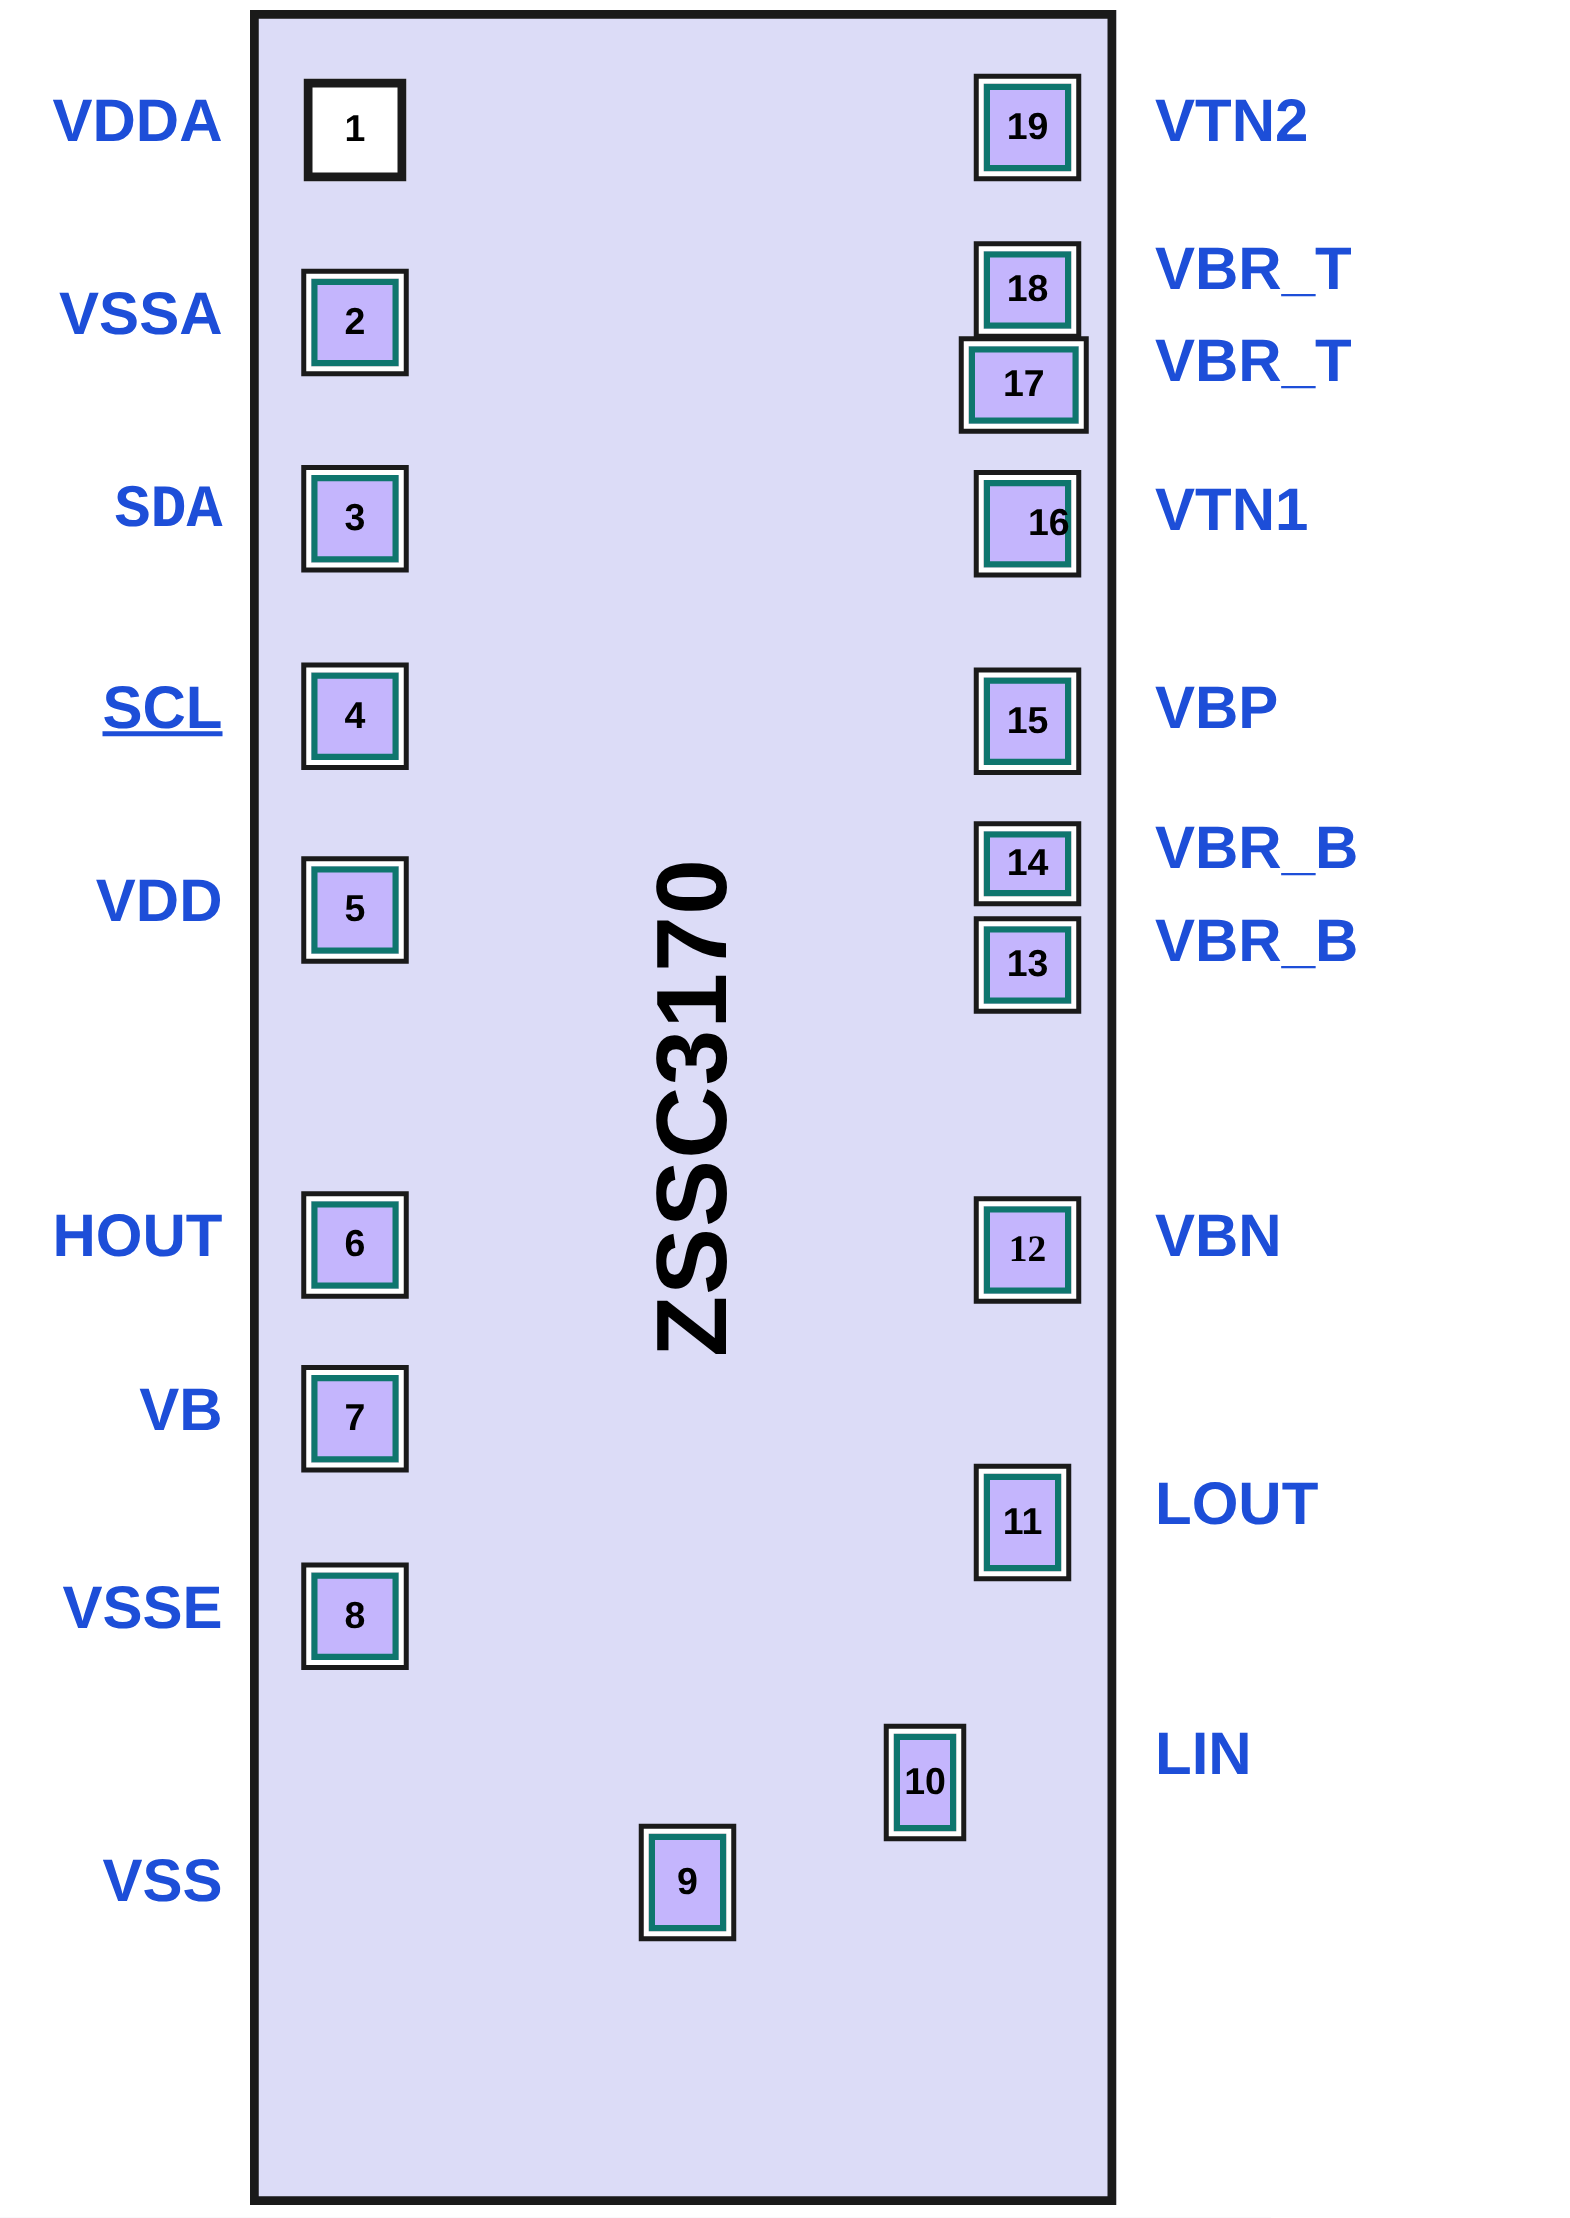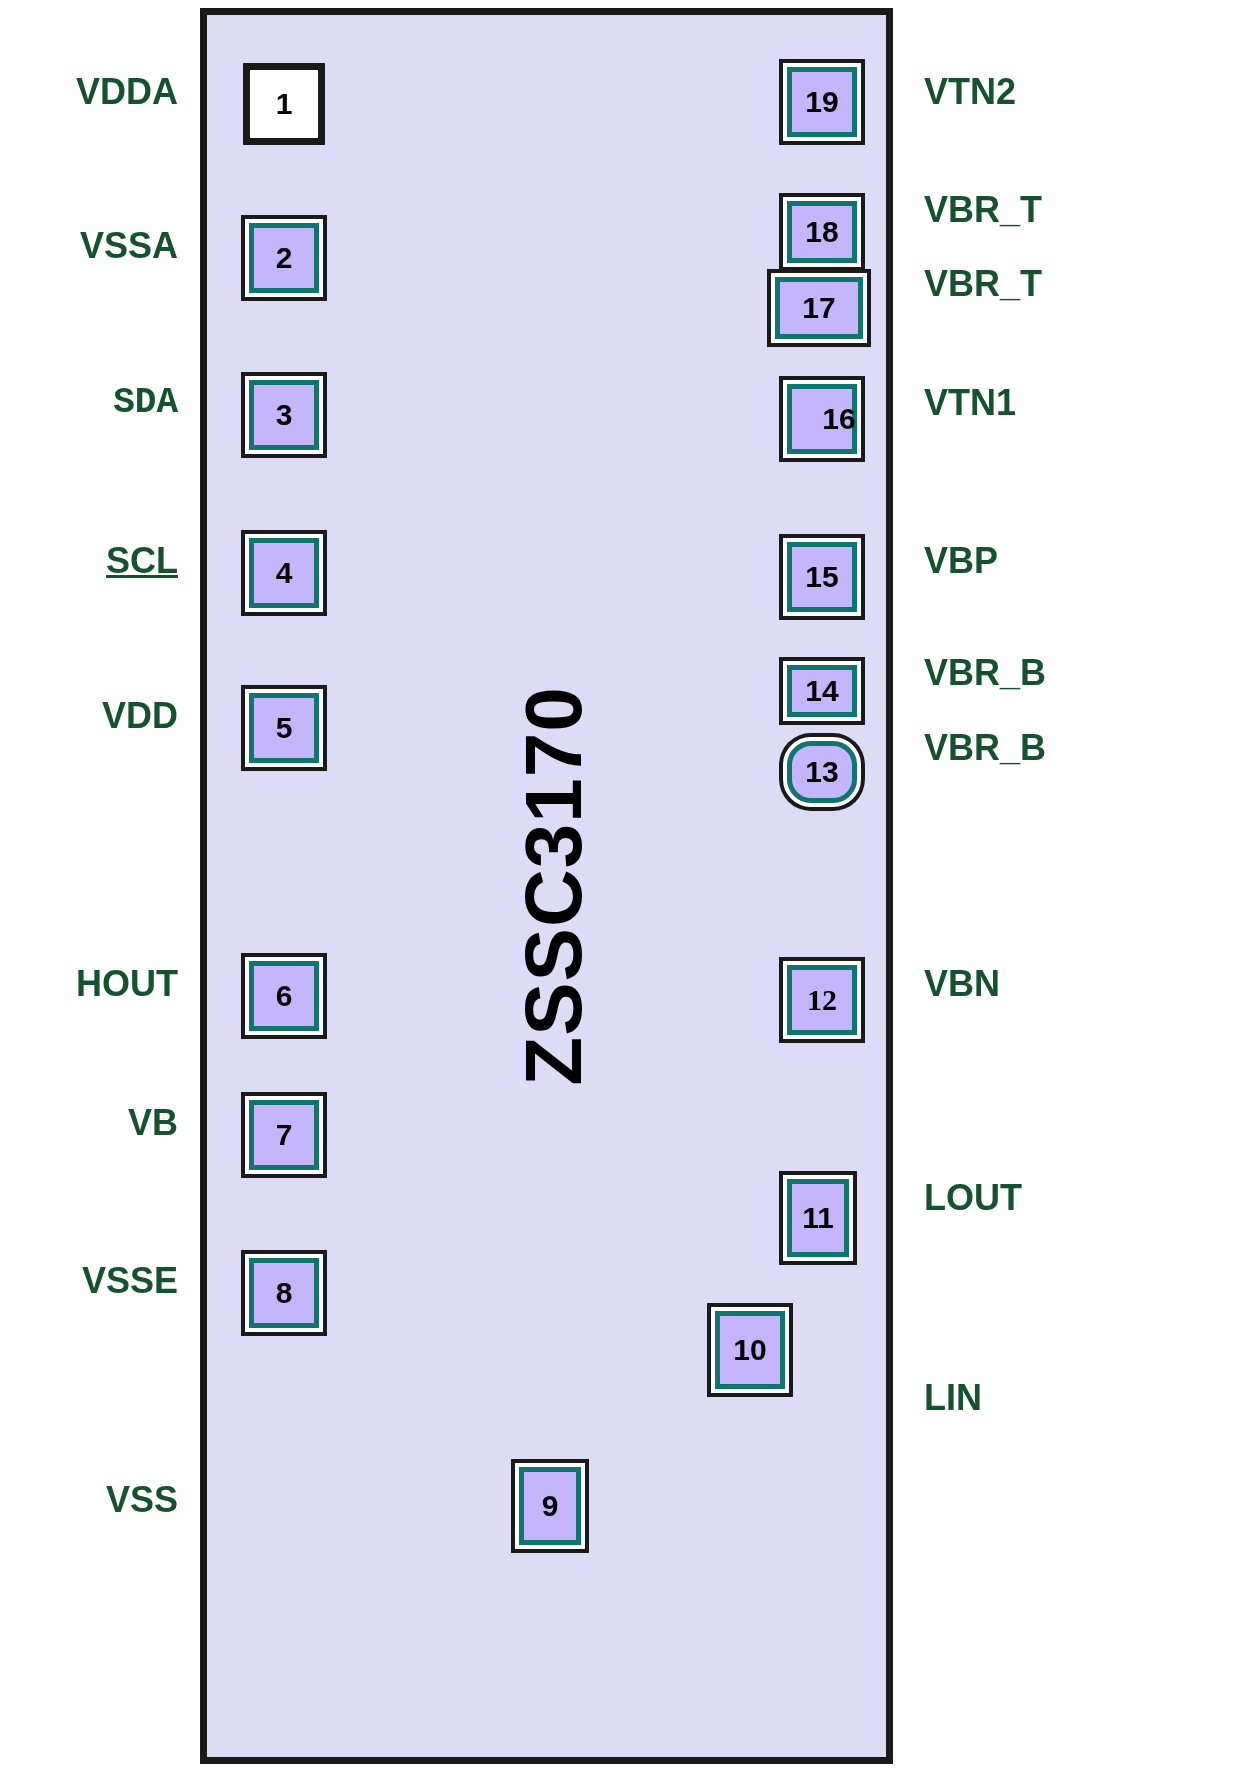--- a/index.html
+++ b/index.html
@@ -76,22 +76,22 @@
     background: #ffffff;
     border: 7px solid #1a1a1a;
     outline: none;
     box-shadow: none;
   }
 
   
   .label {
     position: absolute;
     font-weight: bold;
-    font-size: 36px;
-    color: #14532d;
+    font-size: 48px;
+    color: #1d4ed8;
     white-space: nowrap;
     line-height: 1;
     font-family: "Liberation Sans", sans-serif;
   }
   .label.left  { text-align: right; }
   .label.right { text-align: left;  }
 </style>
 </head>
 <body>
 
@@ -127,25 +127,25 @@
     <div class="pin pin-first" style="left:36px; top:48px; width:82px; height:82px;">1</div>
     <div class="pin" style="left:42px; top:208px; width:70px; height:70px;">2</div>
     <div class="pin" style="left:42px; top:365px; width:70px; height:70px;">3</div>
     <div class="pin" style="left:42px; top:523px; width:70px; height:70px;">4</div>
     <div class="pin" style="left:42px; top:678px; width:70px; height:70px;">5</div>
     <div class="pin" style="left:42px; top:946px; width:70px; height:70px;">6</div>
     <div class="pin" style="left:42px; top:1085px; width:70px; height:70px;">7</div>
     <div class="pin" style="left:42px; top:1243px; width:70px; height:70px;">8</div>
 
     <div class="pin" style="left:312px; top:1452px; width:62px; height:78px;">9</div>
-    <div class="pin" style="left:508px; top:1296px; width:70px; height:78px;">10</div>
+    <div class="pin" style="left:508px; top:1372px; width:50px; height:78px;">10</div>
 
     <div class="pin" style="left:580px; top:1164px; width:62px; height:78px;">11</div>
     <div class="pin" style="left:580px; top:950px; width:70px; height:70px;font-family:Liberation Serif, serif;">12</div>
-    <div class="pin" style="left:580px; top:726px; width:70px; height:62px;border-radius:24px;">13</div>
+    <div class="pin" style="left:580px; top:726px; width:70px; height:62px;">13</div>
     <div class="pin" style="left:580px; top:650px; width:70px; height:52px;">14</div>
     <div class="pin" style="left:580px; top:527px; width:70px; height:70px;">15</div>
     <div class="pin" style="left:580px; top:369px; width:70px; height:70px;padding-left:34px;">16</div>
     <div class="pin" style="left:568px; top:262px; width:88px; height:62px;">17</div>
     <div class="pin" style="left:580px; top:186px; width:70px; height:62px;">18</div>
     <div class="pin" style="left:580px; top:52px; width:70px; height:70px;">19</div>
 
   </div>
 </div>
 

